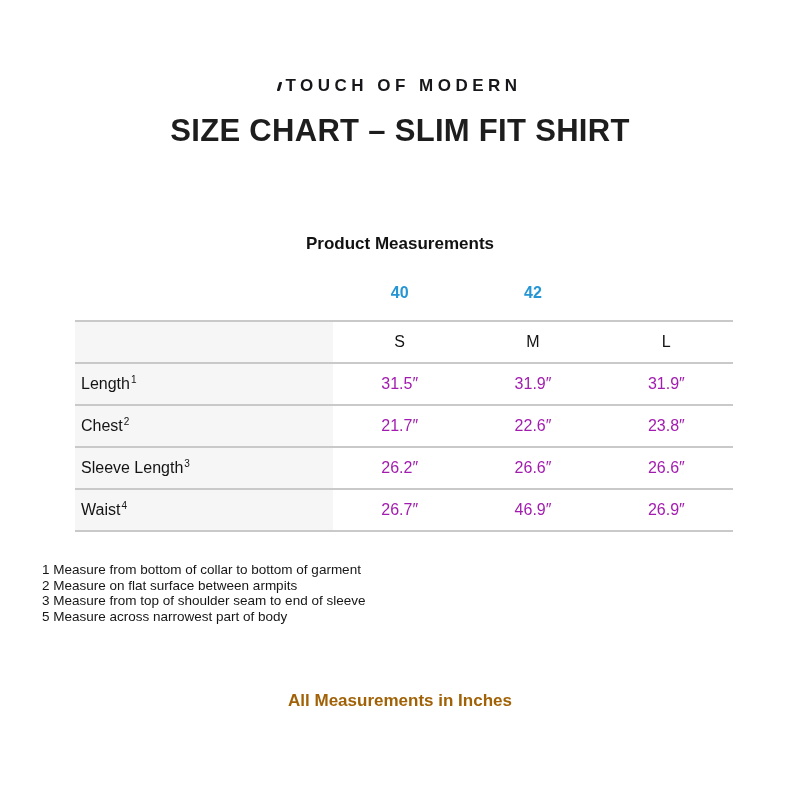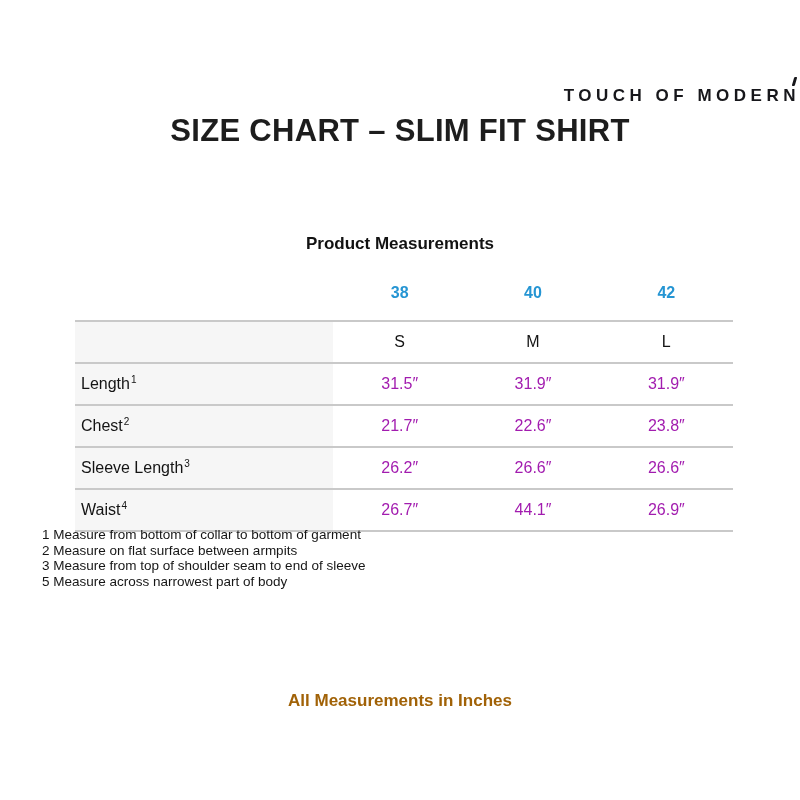--- a/index.html
+++ b/index.html
@@ -14,22 +14,21 @@
   }
 
   
   .logo-row {
     position: absolute;
     top: 76px;
     left: 0;
     width: 100%;
     display: flex;
     justify-content: center;
-    align-items: flex-end;
-    flex-direction: column;
+    align-items: center;
   }
   .logo-tick {
     width: 3px;
     height: 9px;
     margin: 1px 4px 0 0;
     background: #17171b;
     transform: skewX(-16deg);
     border-radius: 1px;
   }
   .logo-text {
@@ -123,21 +122,21 @@
   .header-cell {
     text-align: center;
     font-size: 16px;
     color: #141414;
   }
 
   
   .footnotes {
     position: absolute;
     left: 42px;
-    top: 527px;
+    top: 562px;
     font-size: 13.5px;
     line-height: 15.5px;
     color: #161616;
   }
 
   
   .footer-note {
     position: absolute;
     top: 691px;
     left: 0;
@@ -159,21 +158,20 @@
   </div>
 
   <div class="title">SIZE CHART – SLIM FIT SHIRT</div>
 
   <div class="section-title">Product Measurements</div>
 
   <div class="table-wrap">
 
     <div class="grid-row sizes-row">
       <div></div>
-      <div class="numeric-size">38</div>
       <div class="numeric-size">40</div>
       <div class="numeric-size">42</div>
     </div>
 
     <div class="size-table">
 
       <div class="grid-row t-row">
         <div class="label-cell"></div>
         <div class="header-cell">S</div>
         <div class="header-cell">M</div>
@@ -209,21 +207,21 @@
         <div class="value-cell">26.6″</div>
         <div class="value-cell">26.6″</div>
       </div>
 
       <div class="grid-row t-row">
         <div class="label-cell">
           <span>Waist</span>
             <sup>4</sup>
         </div>
         <div class="value-cell">26.7″</div>
-        <div class="value-cell">44.1″</div>
+        <div class="value-cell">46.9″</div>
         <div class="value-cell">26.9″</div>
       </div>
 
     </div>
   </div>
 
   <div class="footnotes">
     <div>1 Measure from bottom of collar to bottom of garment</div>
     <div>2 Measure on flat surface between armpits</div>
     <div>3 Measure from top of shoulder seam to end of sleeve</div>

